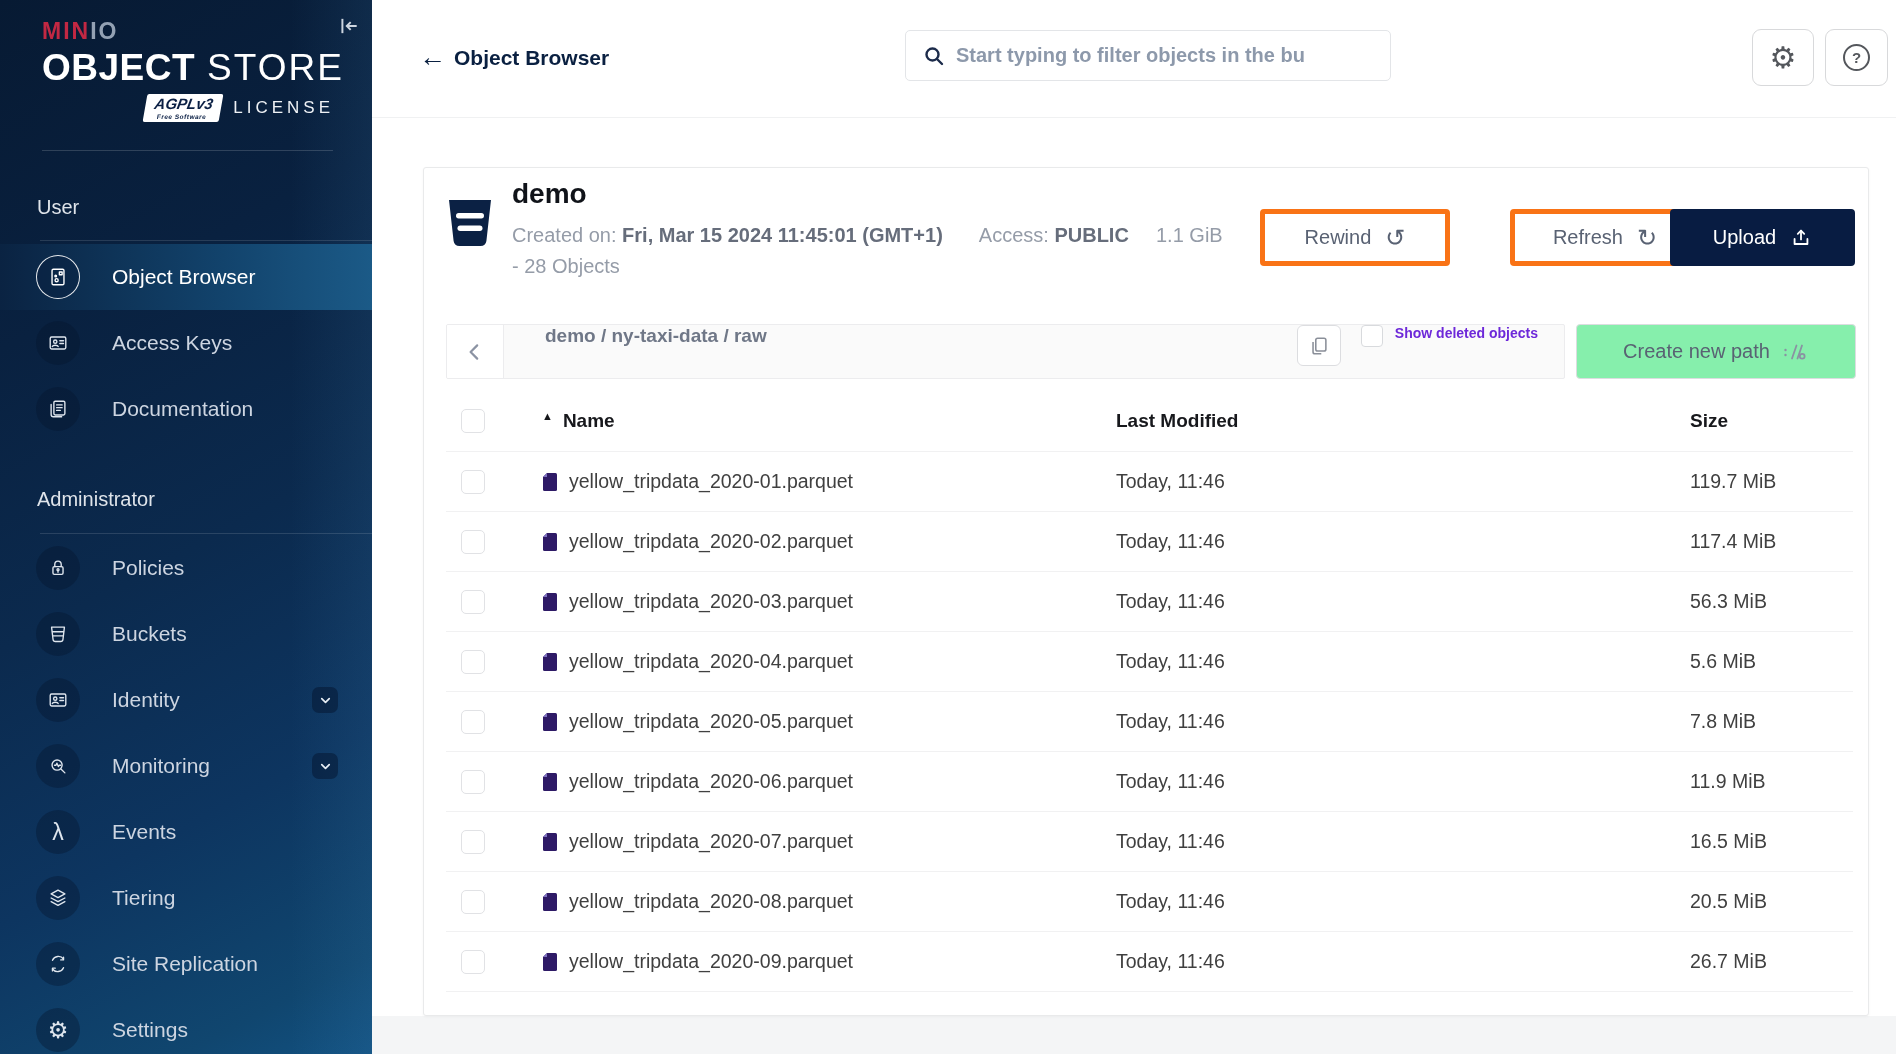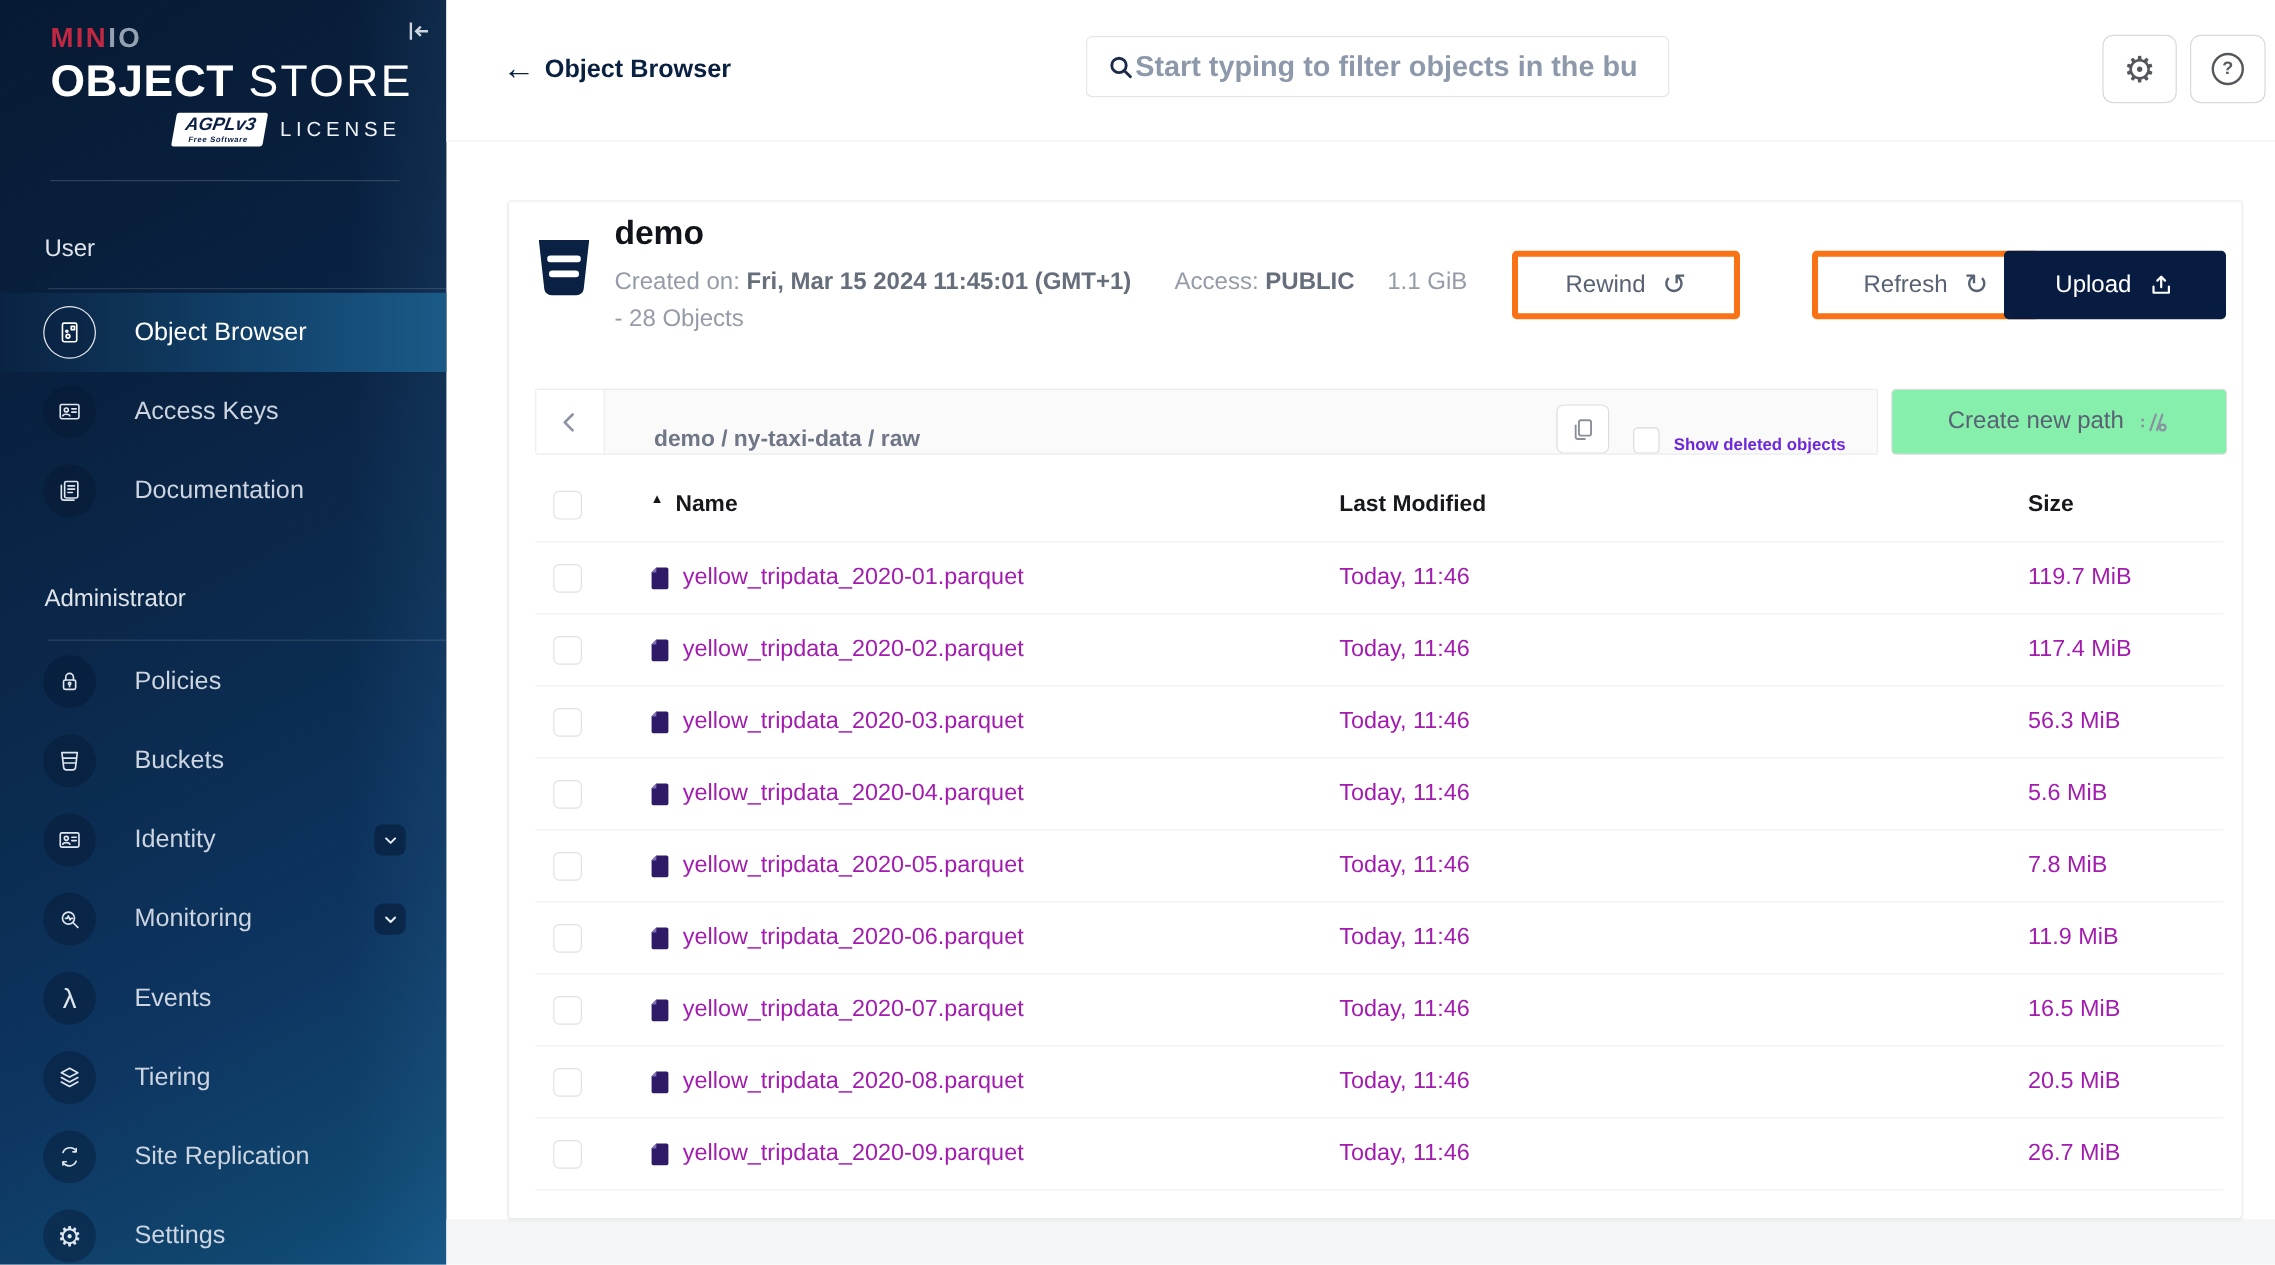--- a/index.html
+++ b/index.html
@@ -71,22 +71,22 @@
   .topbar { position: absolute; left: 372px; top: 0; width: 1524px; height: 118px; background: #fff; border-bottom: 1px solid #f0f1f2; }
   .back-arrow { position: absolute; left: 47px; top: 44px; font-size: 27px; font-weight: 700; color: #0a2041; cursor: pointer; line-height: 1; }
   .page-title { position: absolute; left: 82px; top: 46px; font-size: 21px; font-weight: 700; color: #0a2041; }
   .search-wrap {
     position: absolute; left: 533px; top: 30px; width: 486px; height: 51px;
     border: 1px solid #e3e5e8; border-radius: 5px; background: #fff; display: flex; align-items: center;
   }
   .search-wrap .search-ic { margin-left: 16px; width: 24px; height: 24px; flex: none; }
   .search-wrap svg { stroke: #1c2b4a; stroke-width: 2.4; fill: none; stroke-linecap: round; width: 24px; height: 24px; }
   .search-input {
-    border: none; outline: none; background: transparent; flex: 1; margin-right: 12px;
-    font-family: "Liberation Sans", sans-serif; font-size: 24px; font-weight: 600; color: #33404f;
+    border: none; outline: none; background: transparent; flex: 1; margin-left: 10px; margin-right: 12px;
+    font-family: "Liberation Sans", sans-serif; font-size: 20px; font-weight: 600; color: #33404f;
   }
   .search-input::placeholder { color: #8d99ab; opacity: 1; }
   .icon-btn {
     position: absolute; top: 29px; height: 57px; border: 1px solid #d8d9db; border-radius: 9px; background: #fff;
     display: flex; align-items: center; justify-content: center; cursor: pointer; color: #54575c;
   }
   .icon-btn.gear { left: 1380px; width: 62px; font-size: 30px; }
   .icon-btn.help { left: 1453px; width: 63px; }
   .help-circle {
     width: 27px; height: 27px; border: 2.2px solid #54575c; border-radius: 50%;
@@ -119,21 +119,21 @@
   .btn-upload  { left: 1246px; width: 185px; background: #081C42; border-color: #081C42; color: #ffffff; font-weight: 500; }
   .btn-upload svg { width: 22px; height: 22px; stroke: #fff; stroke-width: 2; fill: none; stroke-linecap: round; stroke-linejoin: round; }
 
   
   .path-bar {
     position: absolute; left: 22px; top: 156px; width: 1119px; height: 55px;
     border: 1px solid #ececee; border-radius: 2px; display: flex; background: #fafafa; overflow: hidden;
   }
   .back-chip { width: 57px; background: #fff; border-right: 1px solid #ececee; display: flex; align-items: center; justify-content: center; cursor: pointer; flex: none; }
   .back-chip svg { width: 22px; height: 22px; stroke: #8b93a3; stroke-width: 2; fill: none; stroke-linecap: round; stroke-linejoin: round; }
-  .crumb-area { flex: 1; display: flex; align-items: flex-end; }
+  .crumb-area { flex: 1; display: flex; align-items: flex-start; }
   .crumb-text { margin-left: 41px; font-size: 19px; font-weight: 600; color: #6f7787; cursor: pointer; }
   .crumb-spacer { flex: 1; }
   .copy-btn {
     width: 44px; height: 41px; background: #fff; border: 1px solid #dcdde0; border-radius: 6px;
     display: flex; align-items: center; justify-content: center; cursor: pointer; flex: none;
   }
   .copy-btn svg { width: 22px; height: 22px; stroke: #8a8f99; stroke-width: 1.7; fill: none; stroke-linejoin: round; }
   .checkbox { width: 22px; height: 22px; border: 1.5px solid #d8dadd; border-radius: 4px; background: #fff; cursor: pointer; flex: none; }
   .show-deleted-label { margin-left: 12px; margin-right: 26px; font-size: 14px; font-weight: 700; color: #6d28d9; cursor: pointer; white-space: nowrap; }
   .copy-btn { margin-right: 20px; }
@@ -149,21 +149,21 @@
   .obj-table { position: absolute; left: 22px; top: 223px; width: 1407px; border-bottom: 1px solid #f1f1f2; }
   .trow { display: flex; align-items: center; height: 60px; }
   .trow + .trow { border-top: 1px solid #f1f1f2; }
   .row-cb { width: 24px; height: 24px; border: 1.5px solid #e1e2e5; border-radius: 5px; background: #fff; margin-left: 15px; cursor: pointer; flex: none; }
   .thead { font-weight: 700; font-size: 19px; color: #17181c; }
   .thead .col-name-wrap { margin-left: 57px; width: 574px; display: flex; align-items: center; }
   .sort-arrow { font-size: 11px; color: #15161a; margin-right: 10px; position: relative; top: -5px; }
   .thead .col-mod { width: 574px; }
   .thead .col-size { flex: 1; }
   .file-ic { margin-left: 57px; width: 18px; flex: none; }
-  .cell { font-size: 19.5px; color: #a21caf; }
+  .cell { font-size: 19.5px; color: #404040; }
   .cell.name { margin-left: 9px; width: 547px; cursor: pointer; }
   .cell.mod  { width: 574px; }
   .cell.size { flex: 1; }
 </style>
 </head>
 <body>
 
 <div class="sidebar">
   <div class="collapse-btn">
     <svg viewBox="0 0 20 20">

